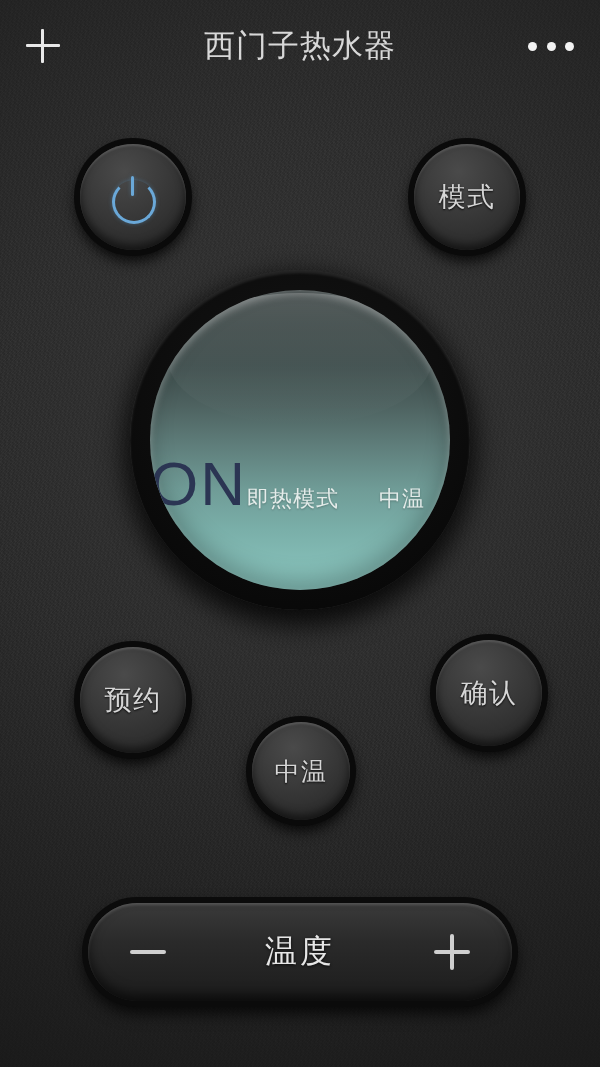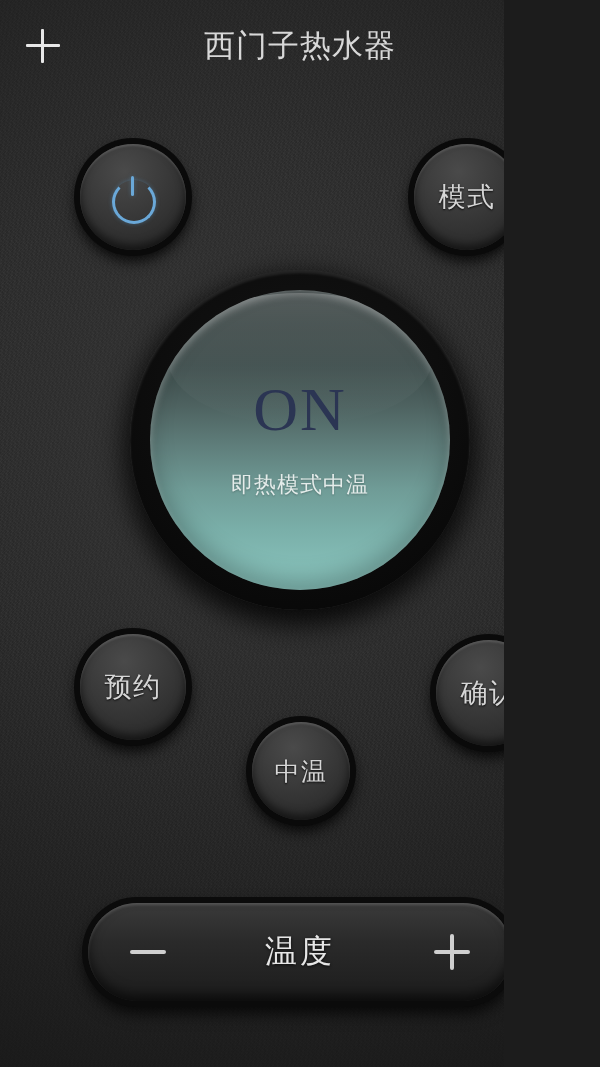--- a/index.html
+++ b/index.html
@@ -8,21 +8,21 @@
     padding: 0;
     background: #1c1c1c;
   }
   body {
     font-family: "Liberation Sans", "DejaVu Sans", sans-serif;
   }
 
   
   .screen {
     position: relative;
-    width: 504px;
+    width: 600px;
     height: 1067px;
     overflow: hidden;
     background-color: #2b2b2b;
     background-image:
       radial-gradient(circle at 50% 42%, rgba(60,60,60,0.55) 0%, rgba(42,42,42,0.25) 45%, rgba(24,24,24,0.85) 100%),
       repeating-linear-gradient(37deg, rgba(255,255,255,0.022) 0px, rgba(255,255,255,0.022) 1px, rgba(0,0,0,0.028) 1px, rgba(0,0,0,0.028) 3px),
       repeating-linear-gradient(-51deg, rgba(255,255,255,0.018) 0px, rgba(255,255,255,0.018) 1px, rgba(0,0,0,0.024) 1px, rgba(0,0,0,0.024) 2px),
       repeating-linear-gradient(97deg, rgba(255,255,255,0.014) 0px, rgba(255,255,255,0.014) 2px, rgba(0,0,0,0.02) 2px, rgba(0,0,0,0.02) 4px),
       linear-gradient(#2e2e2e, #262626);
     user-select: none;
@@ -110,21 +110,21 @@
     font-size: 27px;
     color: #d6d6d6;
     letter-spacing: 1.5px;
     text-shadow: 0 1px 2px rgba(0,0,0,0.85);
     line-height: 1;
   }
 
   
   .knob-power   { left: 80px;  top: 144px; width: 106px; height: 106px; }
   .knob-mode    { left: 414px; top: 144px; width: 106px; height: 106px; }
-  .knob-book    { left: 80px;  top: 634px; width: 106px; height: 106px; }
+  .knob-book    { left: 80px;  top: 647px; width: 106px; height: 106px; }
   .knob-confirm { left: 436px; top: 640px; width: 106px; height: 106px; }
   .knob-temp    { left: 252px; top: 722px; width: 98px;  height: 98px;  }
   .knob-temp .knob-label { font-size: 25px; }
 
   
   .power-glyph {
     position: relative;
     width: 42px;
     height: 42px;
   }
@@ -195,37 +195,37 @@
     width: 88%;
     height: 44%;
     border-radius: 50%;
     background: linear-gradient(180deg, rgba(255,255,255,0.22) 0%, rgba(255,255,255,0.05) 55%, rgba(255,255,255,0) 100%);
     pointer-events: none;
   }
   .dial-content {
     position: absolute;
     inset: 0;
     display: flex;
-    flex-direction: column;
+    flex-direction: row;
     align-items: center;
     justify-content: flex-start;
     padding-top: 88px;
     box-sizing: border-box;
-    font-family: Liberation Serif, serif;
   }
   .dial-state {
     font-size: 62px;
     font-weight: 400;
     color: #2b3553;
     letter-spacing: 2px;
     line-height: 1;
   }
   .dial-sub {
     margin-top: 30px;
     display: flex;
+    gap: 40px;
     align-items: flex-start;
   }
   .dial-sub span {
     font-size: 22px;
     color: #e4ecea;
     letter-spacing: 1px;
     text-shadow: 0 1px 2px rgba(0,0,0,0.25);
   }
 
   

